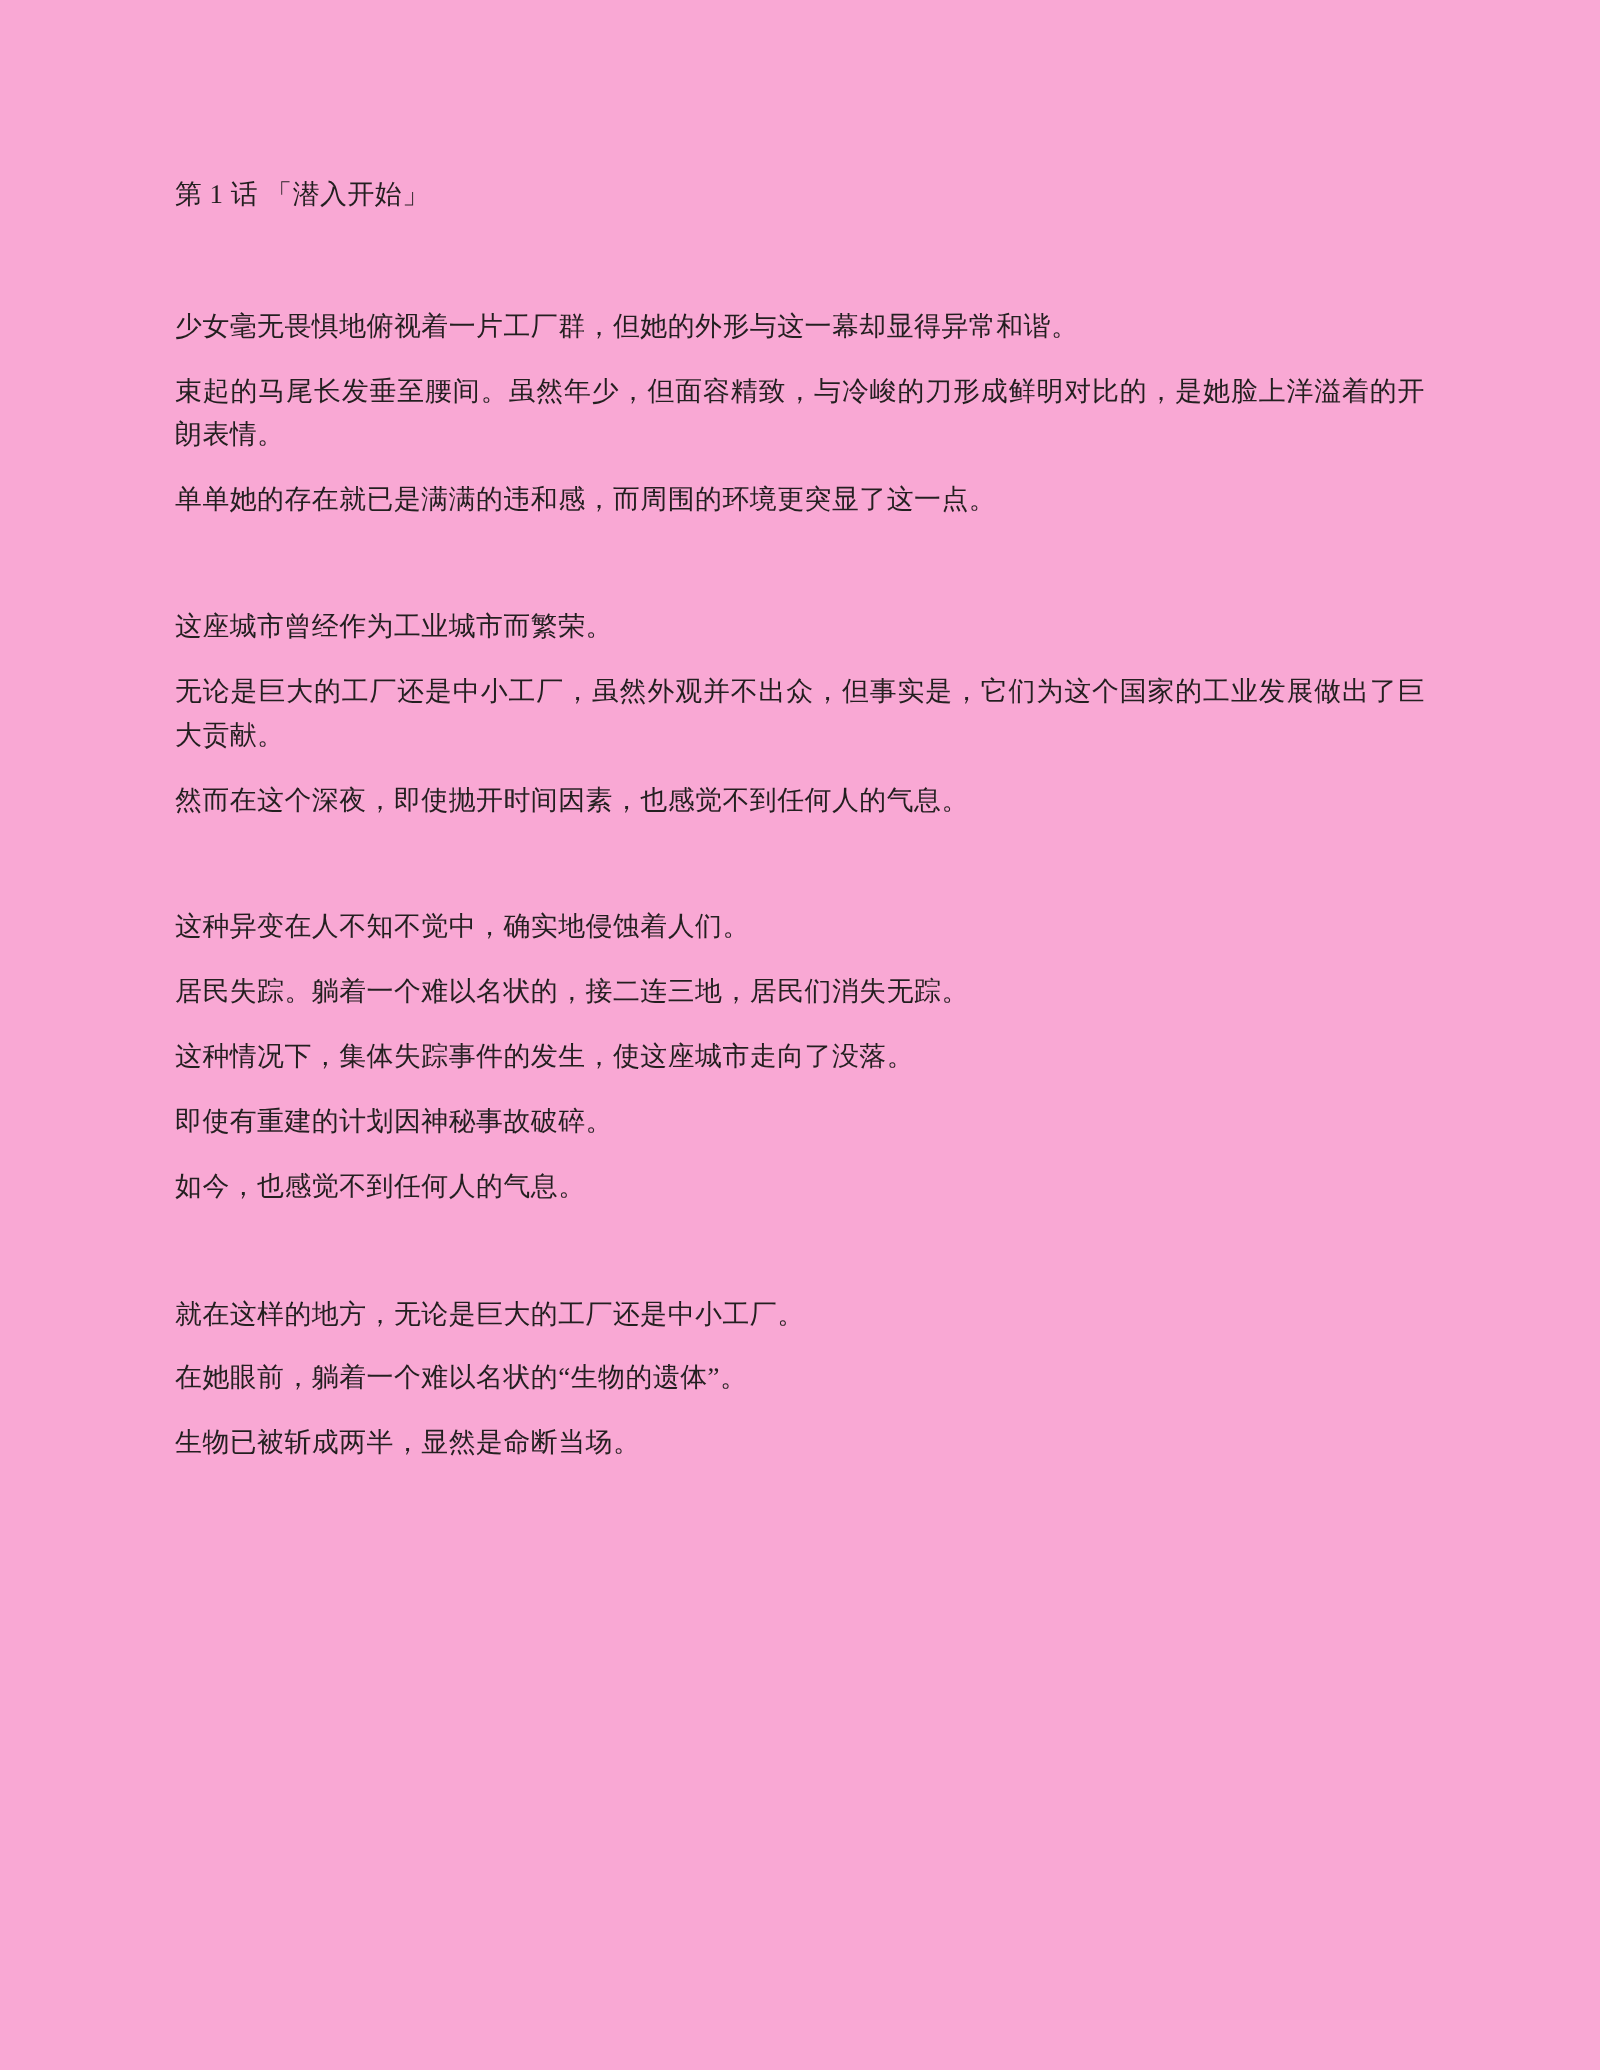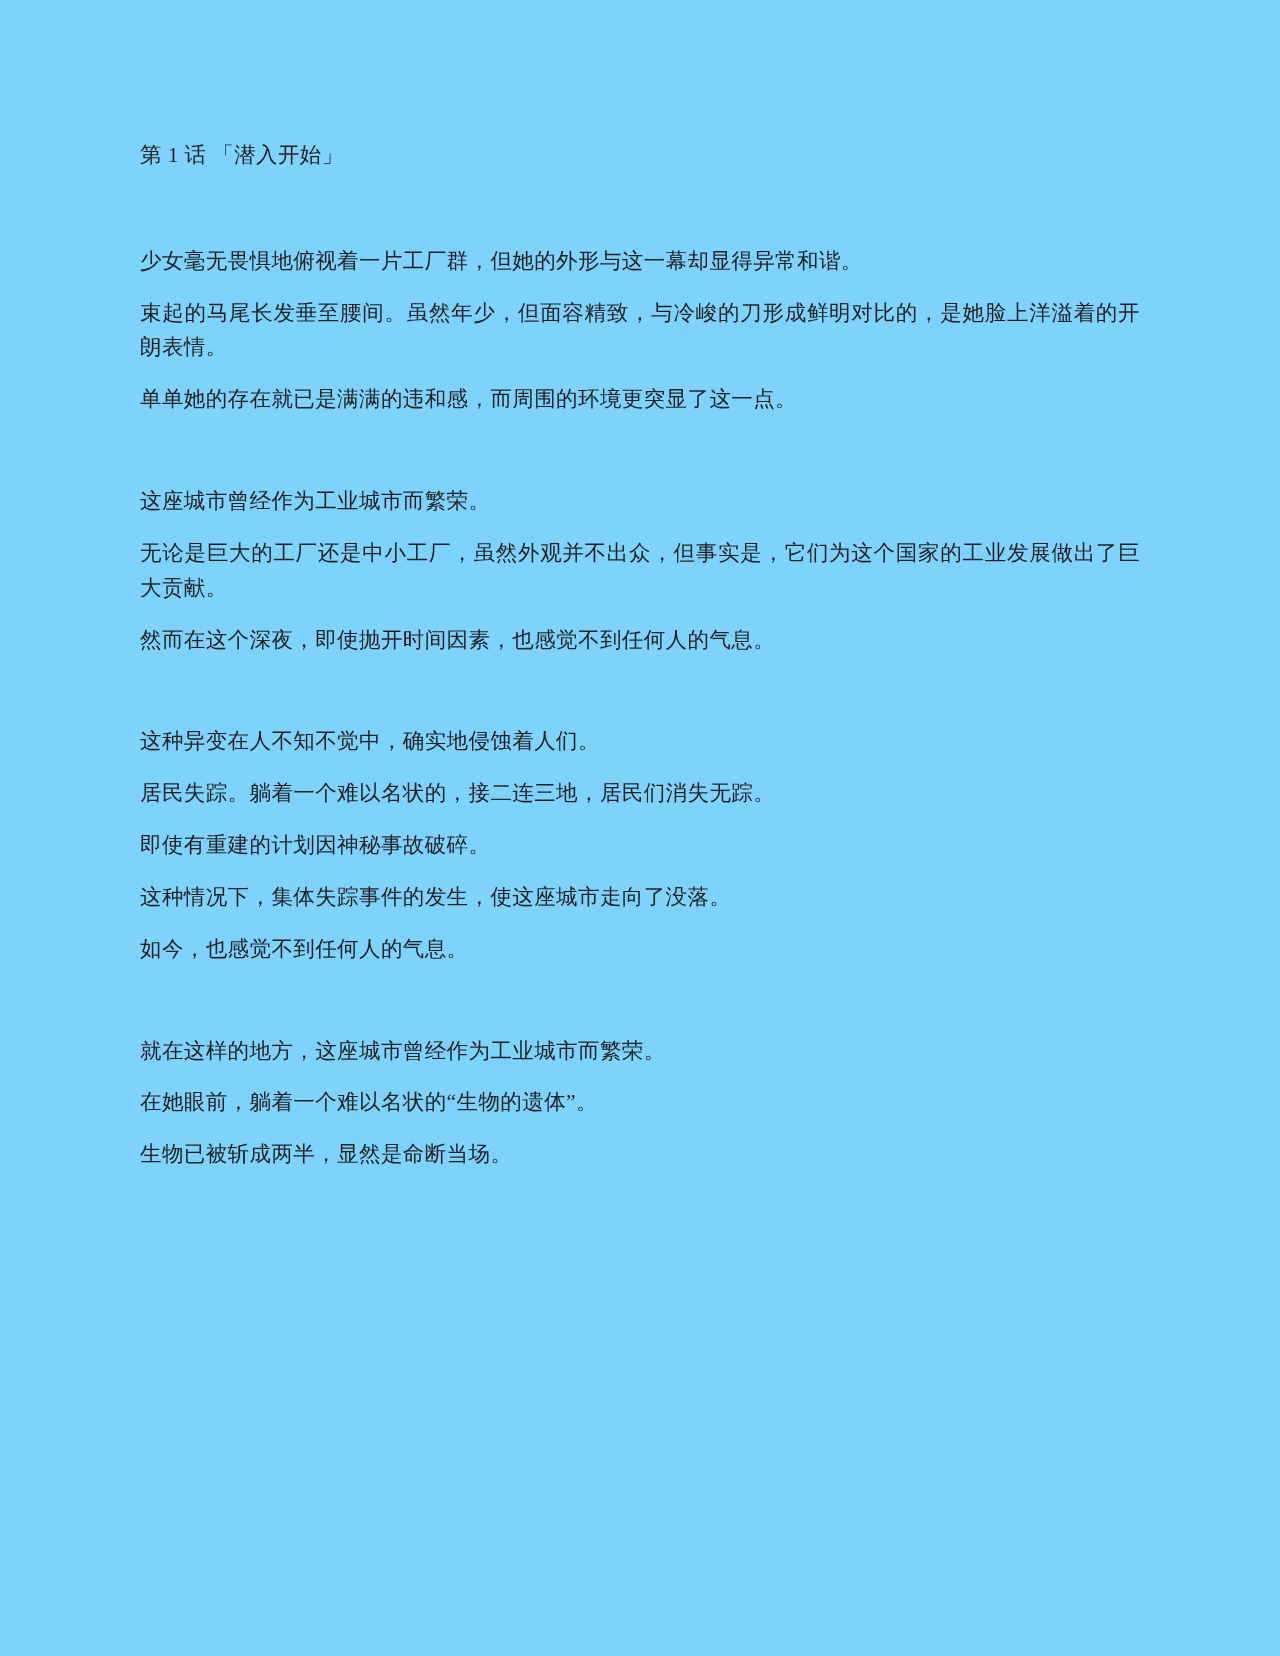--- a/index.html
+++ b/index.html
@@ -11,21 +11,21 @@
     width: 1280px;
     min-height: 1656px;
     font-family: "Liberation Serif", "DejaVu Serif", serif;
     color: #231f20;
   }
   .page {
     width: 1280px;
     min-height: 1656px;
     box-sizing: border-box;
     padding: 138px 140px 60px 140px;
-    background: #7dd3fc;
+    background: #f9a8d4;
   }
   .doc-body {
     width: 1000px;
   }
   .para {
     font-size: 21.5px;
     line-height: 1.62;
     letter-spacing: 0.4px;
     margin: 0 0 17px 0;
     text-align: justify;
@@ -64,27 +64,27 @@
       <p class="para">这座城市曾经作为工业城市而繁荣。</p>
       <p class="para">无论是巨大的工厂还是中小工厂，虽然外观并不出众，但事实是，它们为这个国家的工业发展做出了巨大贡献。</p>
       <p class="para">然而在这个深夜，即使抛开时间因素，也感觉不到任何人的气息。</p>
     </div>
 
     <div class="gap-block"></div>
 
     <div>
       <p class="para">这种异变在人不知不觉中，确实地侵蚀着人们。</p>
       <p class="para">居民失踪。躺着一个难以名状的，接二连三地，居民们消失无踪。</p>
+      <p class="para">这种情况下，集体失踪事件的发生，使这座城市走向了没落。</p>
       <p class="para">即使有重建的计划因神秘事故破碎。</p>
-      <p class="para">这种情况下，集体失踪事件的发生，使这座城市走向了没落。</p>
       <p class="para">如今，也感觉不到任何人的气息。</p>
     </div>
 
     <div class="gap-block"></div>
 
     <div>
-      <p class="para">就在这样的地方，这座城市曾经作为工业城市而繁荣。</p>
+      <p class="para">就在这样的地方，无论是巨大的工厂还是中小工厂。</p>
       <p class="para">在她眼前，躺着一个难以名状的“生物的遗体”。</p>
       <p class="para">生物已被斩成两半，显然是命断当场。</p>
     </div>
 
   </div>
 </div>
 
 </body></html>

